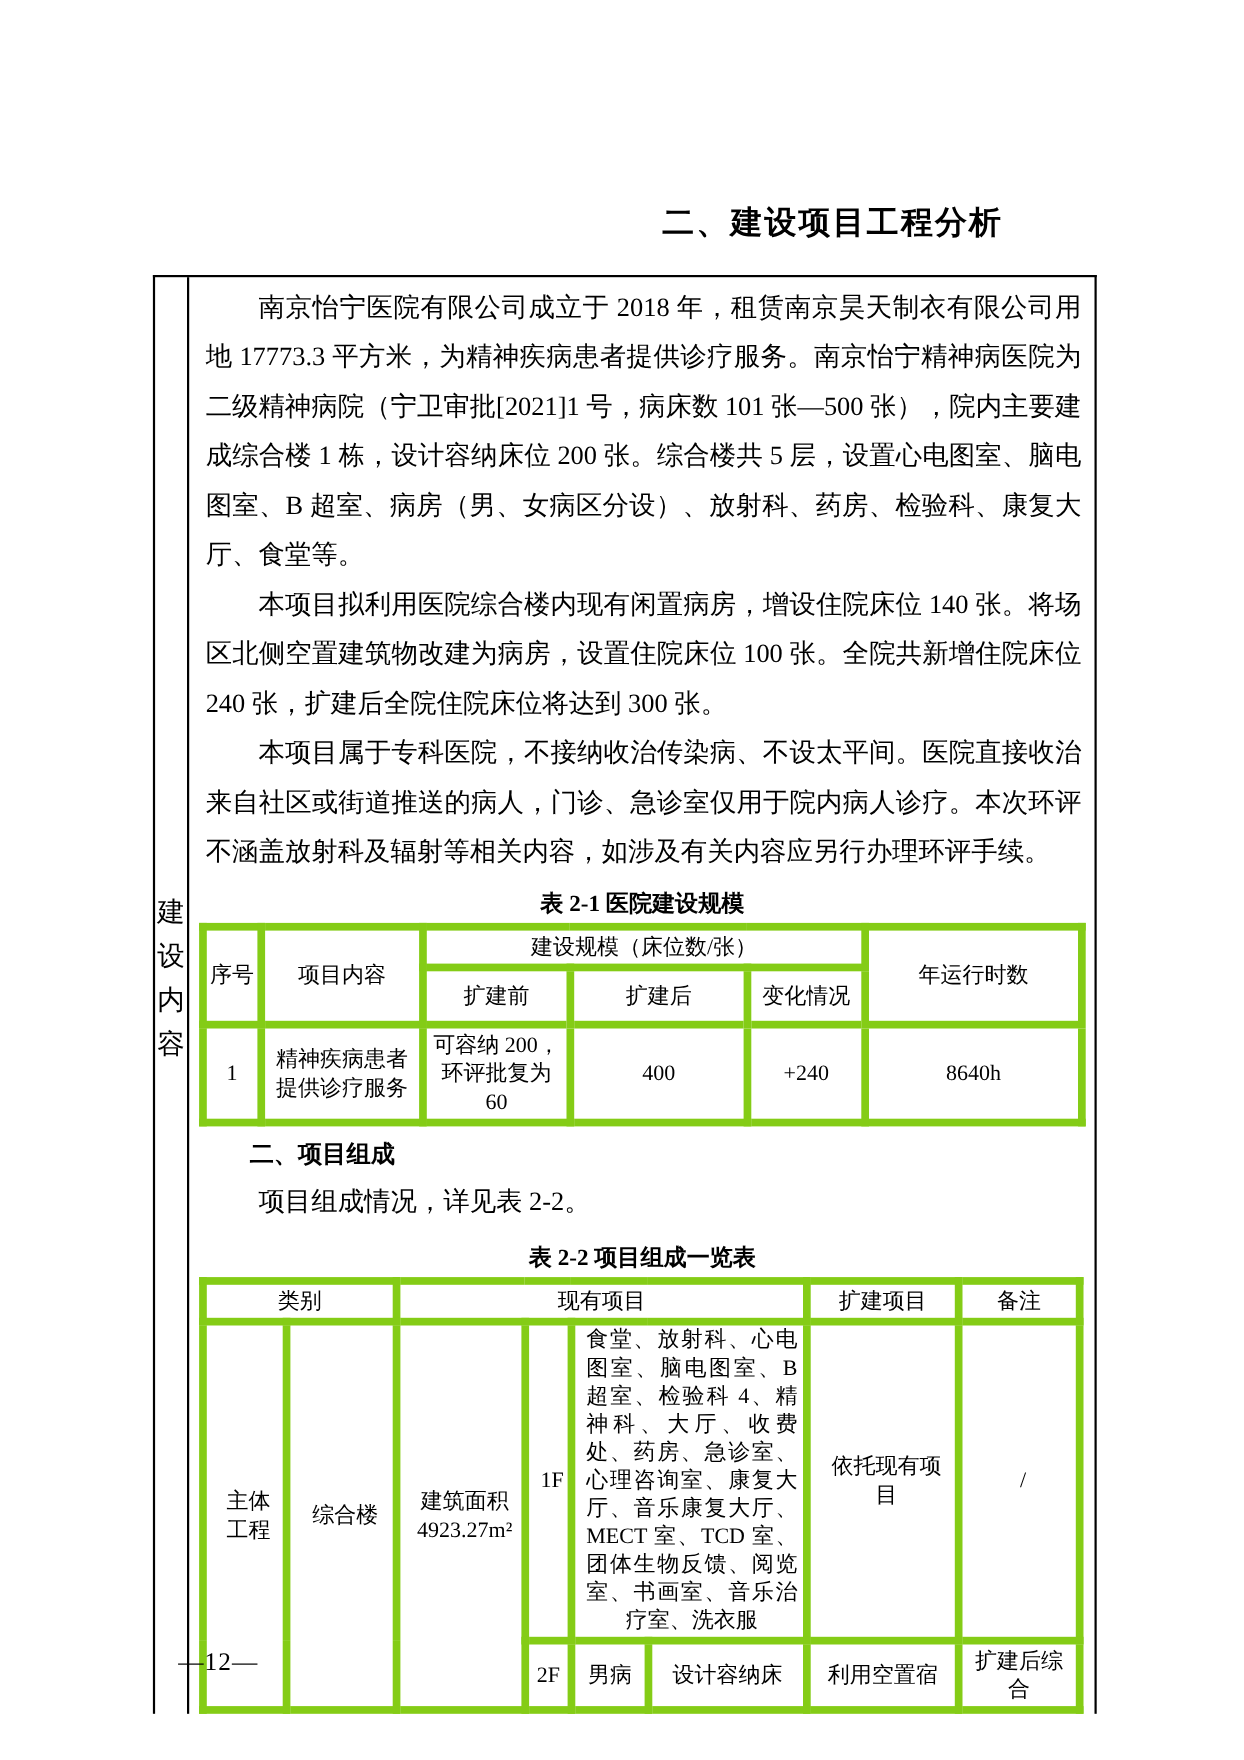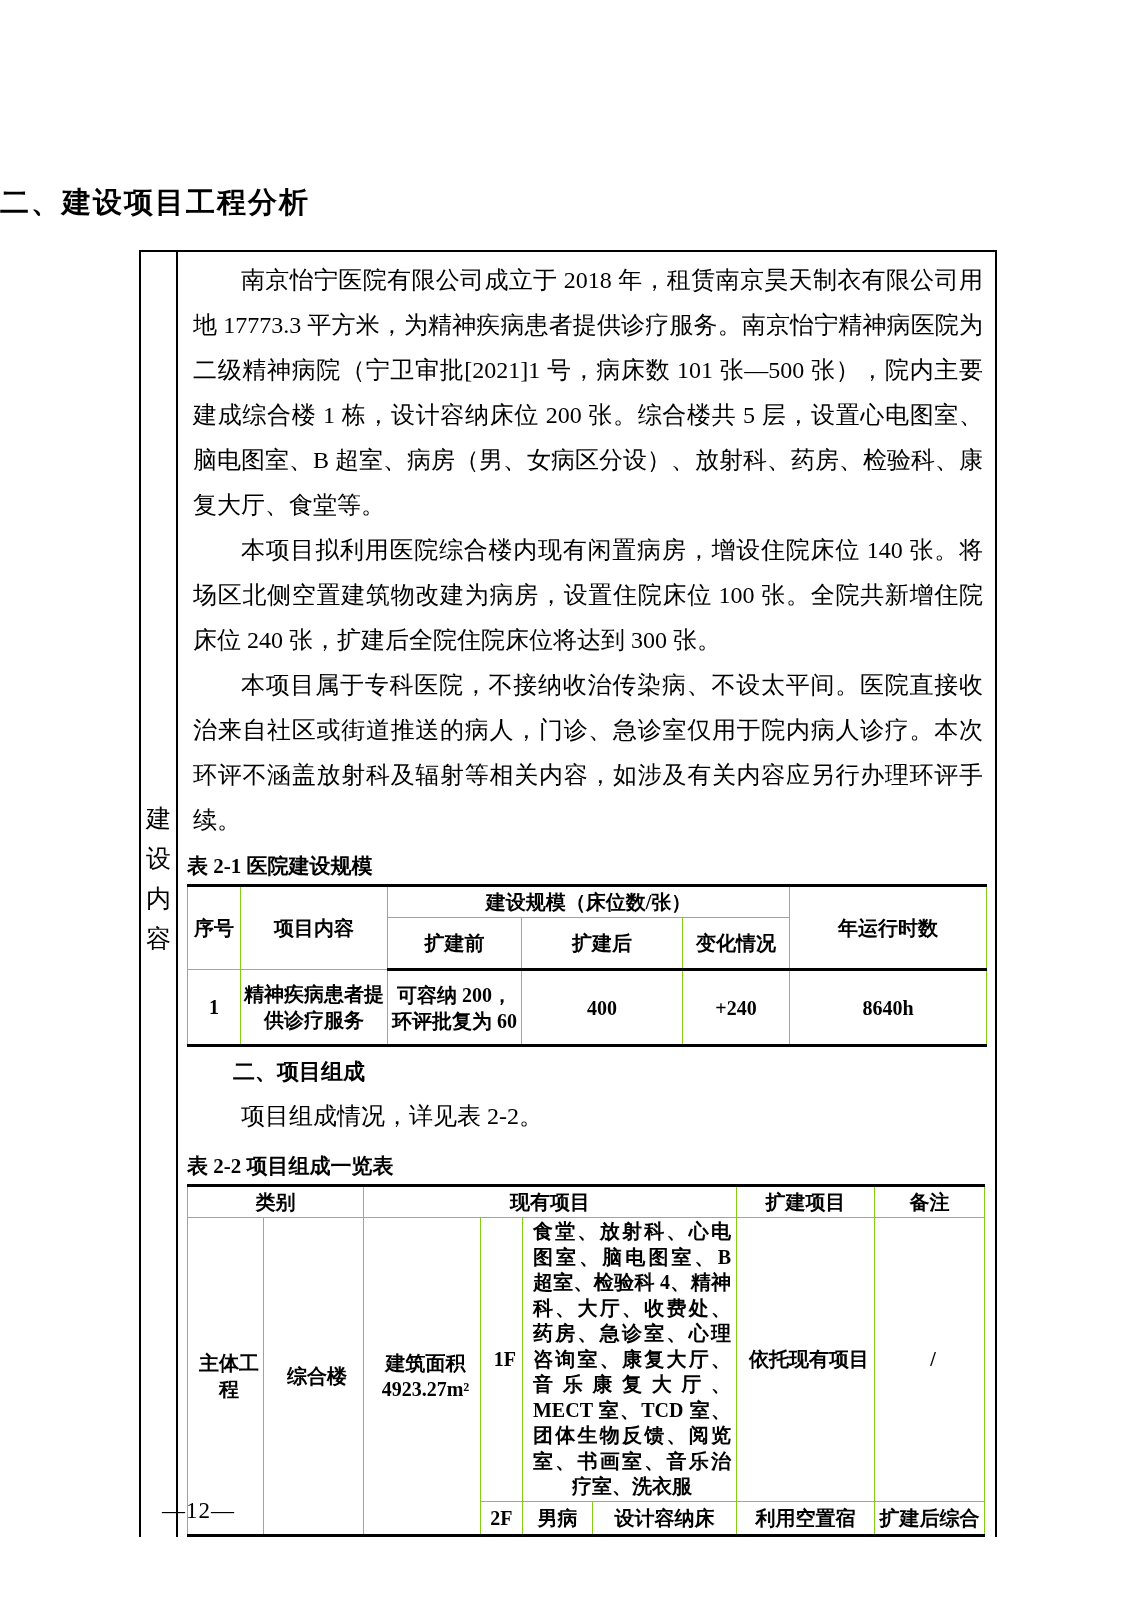--- a/index.html
+++ b/index.html
@@ -6,21 +6,21 @@
   html,body { background:#ffffff; }
   body {
     width:1131px; height:1600px;
     position:relative;
     font-family:"Liberation Serif","DejaVu Serif",serif;
     color:#000;
     overflow:hidden;
   }
   .doc-title {
     position:absolute; top:183px; left:0; width:912px;
-    text-align:left; font-size:29px; font-weight:bold;
+    text-align:right; font-size:29px; font-weight:bold;
     letter-spacing:2px;
   }
   .outer-box {
     position:absolute; left:139px; top:250px; width:858px;
     border:2px solid #000; border-bottom:none;
     display:flex; align-items:stretch;
     background:#fff;
   }
   .side-col {
     width:40px; border-right:2px solid #000;
@@ -33,31 +33,31 @@
   .sec-heading {
     font-size:22px; font-weight:bold;
     margin:4px 0 2px 46px; line-height:32px;
   }
   .body-para {
     font-size:24px; line-height:45px;
     text-align:justify; text-indent:2em;
     margin:0 4px 0 6px;
   }
   .tbl-caption {
-    text-align:left; font-size:21px; font-weight:bold;
+    text-align:center; font-size:21px; font-weight:bold;
     margin:10px 0 5px 0; line-height:26px;
   }
   table {
     border-collapse:collapse; table-layout:fixed;
     font-size:20px; margin-left:0;
     border-top:3px solid #000; border-bottom:3px solid #000;
   }
   th, td {
-    border:1px solid #84cc16; text-align:center; vertical-align:middle;
-    font-weight:bold; padding:2px 3px; line-height:26px;
+    border:7px solid #84cc16; text-align:center; vertical-align:middle;
+    font-weight:normal; padding:2px 3px; line-height:26px;
   }
   .t1 { width:799px; }
   .t1 .hdr-bottom th { border-bottom:3px solid #000; }
   .t1 .hrow1 { height:32px; }
   .t1 .hrow2 { height:52px; }
   .t1 .drow  { height:76px; }
   .t2 { width:797px; margin-top:2px; }
   .t2 .hrow { height:29px; }
   .t2 .frow1 td { height:256px;padding-left:10px; }
   .t2 .frow2 td { height:34px; }

